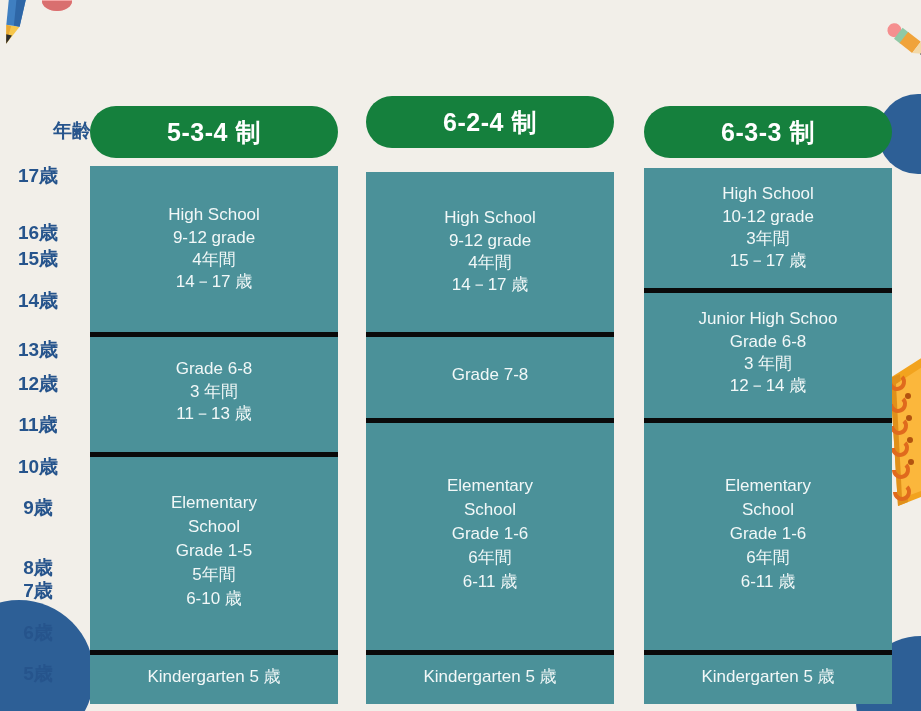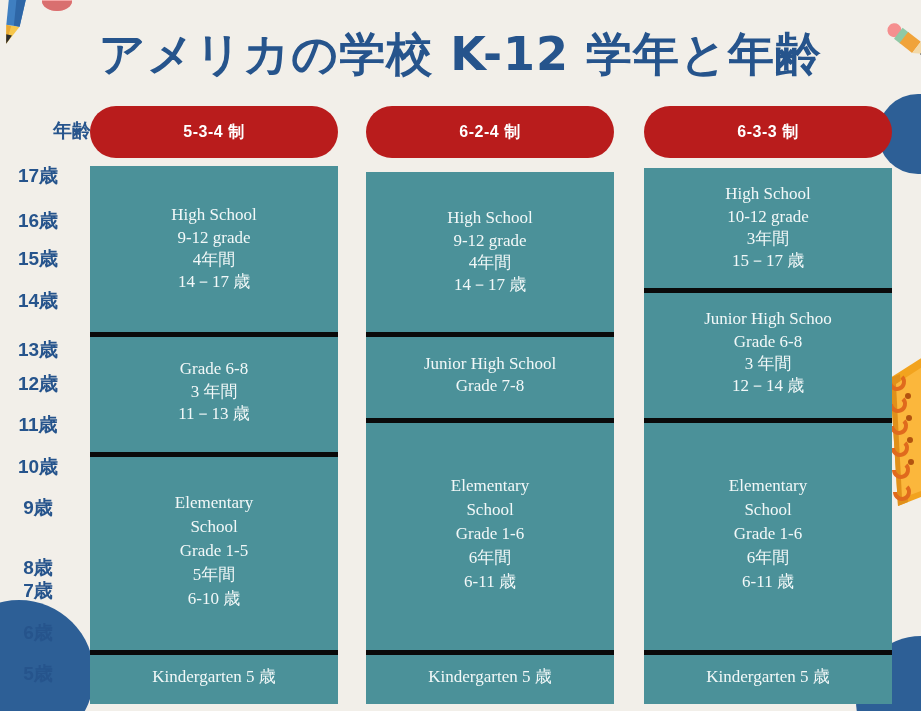--- a/index.html
+++ b/index.html
@@ -106,23 +106,23 @@
     font-weight: bold;
     color: #26548c;
     line-height: 1;
   }
 
   
   .col-pill {
     position: absolute;
     height: 52px;
     border-radius: 26px;
-    background: #b91c1c;
+    background: #15803d;
     color: #ffffff;
-    font-size: 16px;
+    font-size: 25px;
     font-weight: bold;
     display: flex;
     align-items: center;
     justify-content: center;
     letter-spacing: 0.5px;
     box-sizing: border-box;
   }
 
   
   .col-stack {
@@ -134,21 +134,21 @@
   .seg {
     position: absolute;
     left: 0;
     width: 100%;
     box-sizing: border-box;
     display: flex;
     flex-direction: column;
     align-items: center;
     justify-content: center;
     color: #f2f8f8;
-    font-family: Liberation Serif, serif;
+    font-family: Liberation Sans, sans-serif;
     font-size: 17px;
     line-height: 1.42;
     text-align: center;
     white-space: nowrap;
   }
   .seg.compact { line-height: 1.32; }
   .seg-line { display: block; }
 
   .divider {
     position: absolute;
@@ -201,26 +201,25 @@
       <path d="M10 132 a7 7 0 1 0 12 -5"></path>
       <path d="M11 154 a7 7 0 1 0 12 -5"></path>
     </g>
     <circle cx="24" cy="58" r="3" fill="#b3540f"></circle>
     <circle cx="25" cy="80" r="3" fill="#b3540f"></circle>
     <circle cx="26" cy="102" r="3" fill="#b3540f"></circle>
     <circle cx="27" cy="124" r="3" fill="#b3540f"></circle>
     <polygon points="40,92 60,84 60,108 42,112" fill="#f5b8c4"></polygon>
   </svg>
 
-  <div class="title">アメリカの学校 K-12 学年と年齢</div>
 
   <div class="age-axis-label">年齢</div>
   <div id="age-ticks">
       <div class="age-tick" style="top: 166px;">17歳</div>
-      <div class="age-tick" style="top: 211px;">16歳</div>
+      <div class="age-tick" style="top: 223px;">16歳</div>
       <div class="age-tick" style="top: 249px;">15歳</div>
       <div class="age-tick" style="top: 290.5px;">14歳</div>
       <div class="age-tick" style="top: 340px;">13歳</div>
       <div class="age-tick" style="top: 373.5px;">12歳</div>
       <div class="age-tick" style="top: 415px;">11歳</div>
       <div class="age-tick" style="top: 456.5px;">10歳</div>
       <div class="age-tick" style="top: 498px;">9歳</div>
       <div class="age-tick" style="top: 558px;">8歳</div>
       <div class="age-tick" style="top: 581px;">7歳</div>
       <div class="age-tick" style="top: 622.5px;">6歳</div>
@@ -250,32 +249,31 @@
           <span class="seg-line">5年間</span>
           <span class="seg-line">6-10 歳</span>
         </div>
         <div class="seg compact" style="top: 484px; height: 54px;">
           <span class="seg-line">Kindergarten 5 歳</span>
         </div>
         <div class="divider" style="top: 166px; background: rgb(10, 10, 10);"></div>
         <div class="divider" style="top: 286px; background: rgb(10, 10, 10);"></div>
         <div class="divider" style="top: 484px; background: rgb(10, 10, 10);"></div>
       </div>
-      <div class="col-pill" style="left: 366px; top: 106px; width: 248px;">
+      <div class="col-pill" style="left: 366px; top: 96px; width: 248px;">
         <span>6-2-4 制</span>
       </div>
       <div class="col-stack" style="left: 366px; top: 172px; width: 248px; height: 532px;">
         <div class="seg compact" style="top: 0px; height: 160px;">
           <span class="seg-line">High School</span>
           <span class="seg-line">9-12 grade</span>
           <span class="seg-line">4年間</span>
           <span class="seg-line">14－17 歳</span>
         </div>
         <div class="seg compact" style="top: 160px; height: 86px;">
-          <span class="seg-line">Junior High School</span>
           <span class="seg-line">Grade 7-8</span>
         </div>
         <div class="seg" style="top: 246px; height: 232px;">
           <span class="seg-line">Elementary</span>
           <span class="seg-line">School</span>
           <span class="seg-line">Grade 1-6</span>
           <span class="seg-line">6年間</span>
           <span class="seg-line">6-11 歳</span>
         </div>
         <div class="seg compact" style="top: 478px; height: 54px;">

